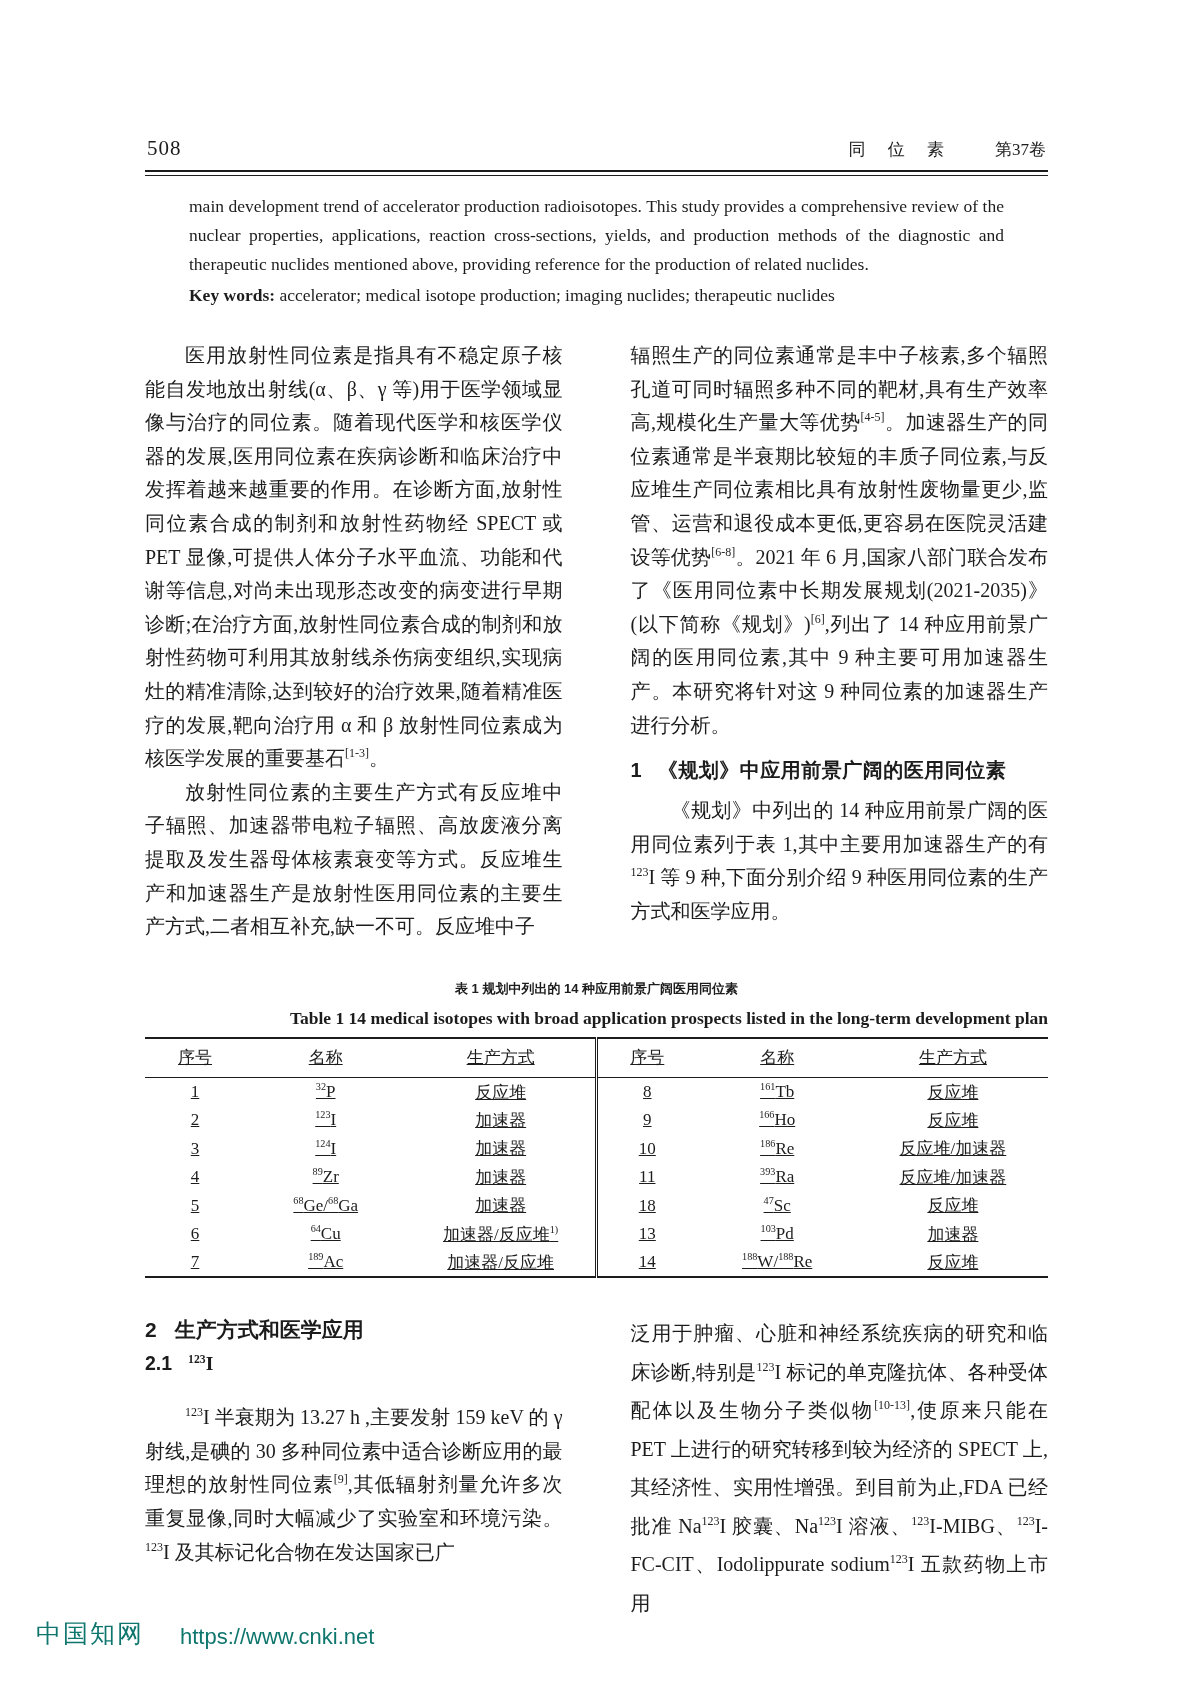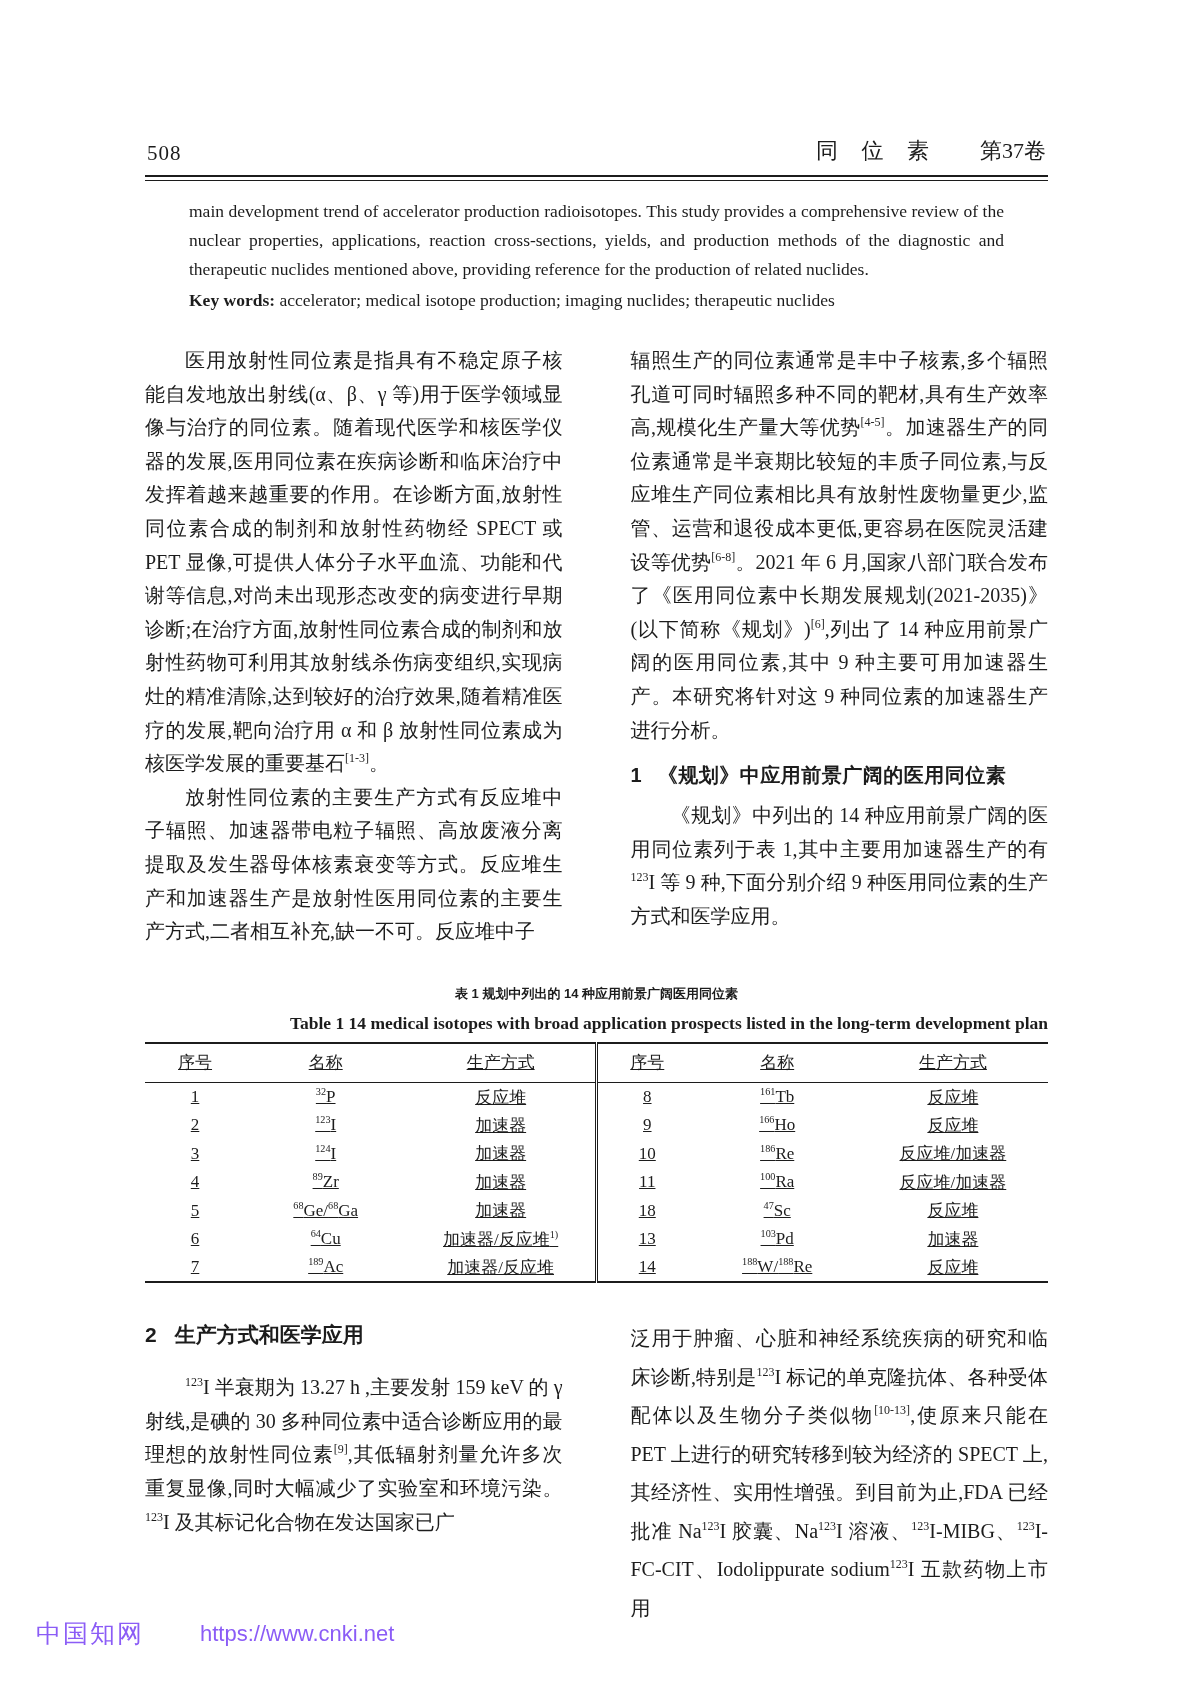--- a/index.html
+++ b/index.html
@@ -7,21 +7,21 @@
   .page {
     position:relative; width:1190px; height:1684px; background:#ffffff;
     overflow:hidden; color:#1c1c1c;
     font-family:"Liberation Serif", serif;
   }
   .content { position:absolute; left:145px; top:136px; width:903px; }
 
   
   .running-head { display:flex; justify-content:space-between; align-items:flex-end; padding:0 2px; }
   .page-num { font-size:21px; letter-spacing:1px; }
-  .head-right { font-size:22px; display:flex; align-items:flex-end; }
+  .head-right { font-size:17px; display:flex; align-items:flex-end; }
   .journal-name { letter-spacing:9px; }
   .volume { margin-left:42px; }
   .double-rule { margin-top:9px; height:6px; border-top:2px solid #1c1c1c; border-bottom:1px solid #1c1c1c; }
 
   
   .abstract { margin:16px 44px 0 44px; font-size:17.5px; line-height:29px; text-align:justify; }
   .keywords { margin:2px 44px 0 44px; font-size:17.5px; line-height:29px; }
   .kw-label { font-weight:bold; }
 
   
@@ -51,21 +51,21 @@
   .two-col.bottom { margin-top:36px; }
   .h2-heading { font-family:"Liberation Sans", sans-serif; font-weight:bold; font-size:21px; line-height:32px;
     display:flex; gap:18px; align-items:baseline; text-align:left; }
   .h21-heading { font-weight:bold; font-size:19.5px; line-height:34px; display:flex; gap:16px; align-items:baseline; text-align:left;
     font-family:"Liberation Sans", sans-serif; }
   .h21-heading .iso-label { font-family:"Liberation Serif", serif; }
   .col .p-first { margin-top:20px; }
   .col.loose { line-height:38.5px; }
 
   
-  .footer { position:absolute; left:36px; top:1617px; display:flex; align-items:center; gap:56px; color:#8b5cf6; }
+  .footer { position:absolute; left:36px; top:1617px; display:flex; align-items:flex-end; gap:36px; color:#0f766e; }
   .site-name { font-family:"Liberation Sans", sans-serif; font-size:25px; letter-spacing:2px; }
   .site-url { font-family:"Liberation Sans", sans-serif; font-size:22px; }
 </style>
 </head>
 <body>
 
 <div class="page">
   <div class="content">
 
     <div class="running-head">
@@ -135,21 +135,21 @@
             <td>加速器</td>
             <td class="divide">10</td>
             <td><sup>186</sup>Re</td>
             <td>反应堆/加速器</td>
           </tr>
           <tr>
             <td>4</td>
             <td><sup>89</sup>Zr</td>
             <td>加速器</td>
             <td class="divide">11</td>
-            <td><sup>100</sup>Ra</td>
+            <td><sup>393</sup>Ra</td>
             <td>反应堆/加速器</td>
           </tr>
           <tr>
             <td>5</td>
             <td><sup>68</sup>Ge/<sup>68</sup>Ga</td>
             <td>加速器</td>
             <td class="divide">18</td>
             <td><sup>47</sup>Sc</td>
             <td>反应堆</td>
           </tr>
@@ -172,20 +172,24 @@
         </tbody>
       </table>
     </div>
 
     <div class="two-col bottom">
       <div class="col">
         <div class="h2-heading">
           <span>2</span>
           <span>生产方式和医学应用</span>
         </div>
+        <div class="h21-heading">
+          <span>2.1</span>
+          <span class="iso-label"><sup>123</sup>I</span>
+        </div>
         <p class="indent p-first"><sup>123</sup>I 半衰期为 13.27 h ,主要发射 159 keV 的 γ 射线,是碘的 30 多种同位素中适合诊断应用的最理想的放射性同位素<sup>[9]</sup>,其低辐射剂量允许多次重复显像,同时大幅减少了实验室和环境污染。<sup>123</sup>I 及其标记化合物在发达国家已广</p>
       </div>
       <div class="col loose">
         <p>泛用于肿瘤、心脏和神经系统疾病的研究和临床诊断,特别是<sup>123</sup>I 标记的单克隆抗体、各种受体配体以及生物分子类似物<sup>[10-13]</sup>,使原来只能在 PET 上进行的研究转移到较为经济的 SPECT 上,其经济性、实用性增强。到目前为止,FDA 已经批准 Na<sup>123</sup>I 胶囊、Na<sup>123</sup>I 溶液、<sup>123</sup>I-MIBG、<sup>123</sup>I-FC-CIT、Iodolippurate sodium<sup>123</sup>I 五款药物上市用</p>
       </div>
     </div>
 
   </div>
 
   <div class="footer">

